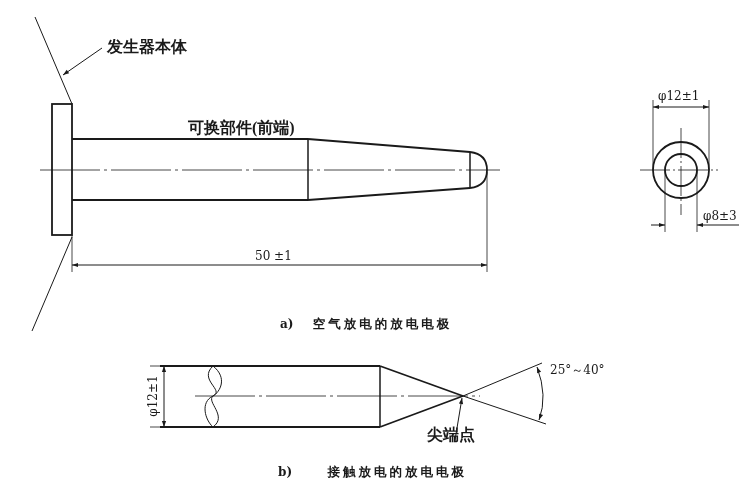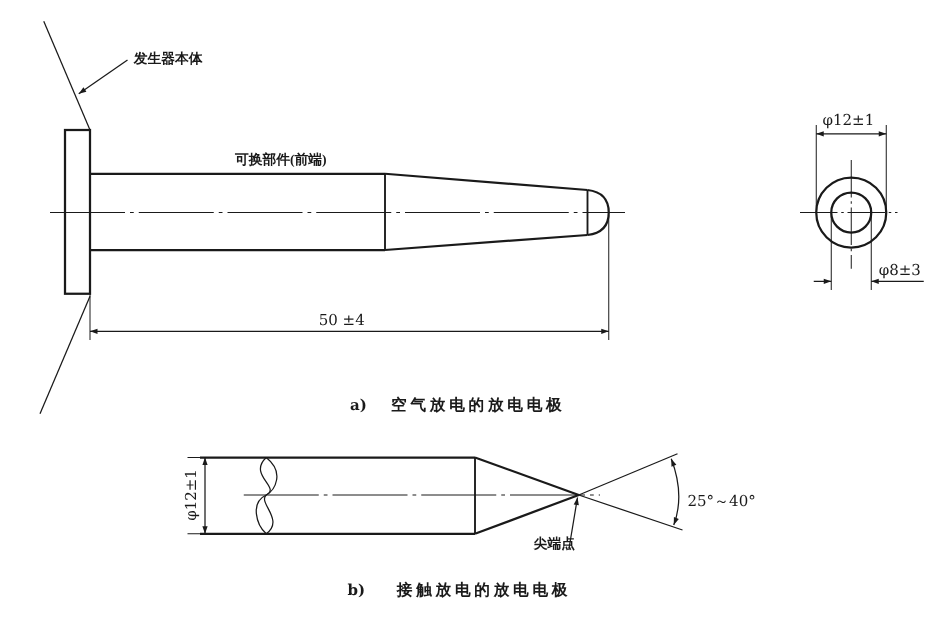--- a/index.html
+++ b/index.html
@@ -1,20 +1,20 @@
 <!DOCTYPE html>
 <html><head>
   <meta charset="utf-8">
   <style>
     html, body { margin: 0; padding: 0; background: #ffffff; }
     body { width: 750px; height: 497px; position: relative; overflow: hidden;
            font-family: "DejaVu Sans", sans-serif; color: #1a1a1a; }
     svg { position: absolute; left: 0; top: 0; }
     .lbl { position: absolute; white-space: nowrap; font-size: 12px; line-height: 14px; color: #1a1a1a; }
-    .cn  { font-family: Liberation Serif, serif; font-weight: bold; font-size: 11px; }
+    .cn  { font-family: Liberation Serif, serif; font-weight: bold; font-size: 16px; }
     .num { font-family: "DejaVu Serif", serif; font-size: 12px; }
     .cap { font-family: "DejaVu Sans", sans-serif; font-weight: bold; font-size: 12.5px; letter-spacing: 3px; }
     .cap-tag { font-family: "DejaVu Serif", serif; font-weight: bold; font-size: 12px; letter-spacing: 0; }
   </style>
 </head>
 <body>
 
 <svg width="750" height="497" viewBox="0 0 750 497" xmlns="http://www.w3.org/2000/svg">
   <defs>
     <marker id="arr" viewBox="0 0 10 10" refX="10" refY="5" markerWidth="9" markerHeight="6" orient="auto-start-reverse" markerUnits="userSpaceOnUse">
@@ -86,31 +86,31 @@
     <line x1="150" y1="366" x2="160" y2="366" stroke-width="0.8"></line>
     <line x1="150" y1="427" x2="160" y2="427" stroke-width="0.8"></line>
     <line x1="164" y1="366" x2="164" y2="427" stroke-width="1" marker-start="url(#arr)" marker-end="url(#arr)"></line>
 
     <line x1="455" y1="440" x2="462" y2="398" stroke-width="1" marker-end="url(#arr)"></line>
   </g>
 </svg>
 
 <div class="lbl cn" style="left:107px; top:40px;">发生器本体</div>
 <div class="lbl cn" style="left:188px; top:121px;">可换部件(前端)</div>
-<div class="lbl num" style="left:255px; top:249px;">50 ±4</div>
+<div class="lbl num" style="left:255px; top:249px;">50 ±1</div>
 <div class="lbl num" style="left:658px; top:89px;">φ12±1</div>
 <div class="lbl num" style="left:703px; top:209px;">φ8±3</div>
 
 <div class="lbl cap" style="left:280px; top:317px;">
   <span class="cap-tag">a)</span>
   <span style="margin-left:12px;">空气放电的放电电极</span>
 </div>
 
 <div class="lbl num" style="left:128px; top:389px; width:50px; height:14px; text-align:center; transform:rotate(-90deg); transform-origin:25px 7px;">
   <span>φ12±1</span>
 </div>
-<div class="lbl num" style="left:550px; top:394px;">25°～40°</div>
+<div class="lbl num" style="left:550px; top:363px;">25°～40°</div>
 <div class="lbl cn" style="left:427px; top:428px; font-weight:bold;">尖端点</div>
 
 <div class="lbl cap" style="left:278px; top:465px;">
   <span class="cap-tag">b)</span>
-  <span style="margin-left:18px;">接触放电的放电电极</span>
+  <span style="margin-left:28px;">接触放电的放电电极</span>
 </div>
 
 </body></html>

